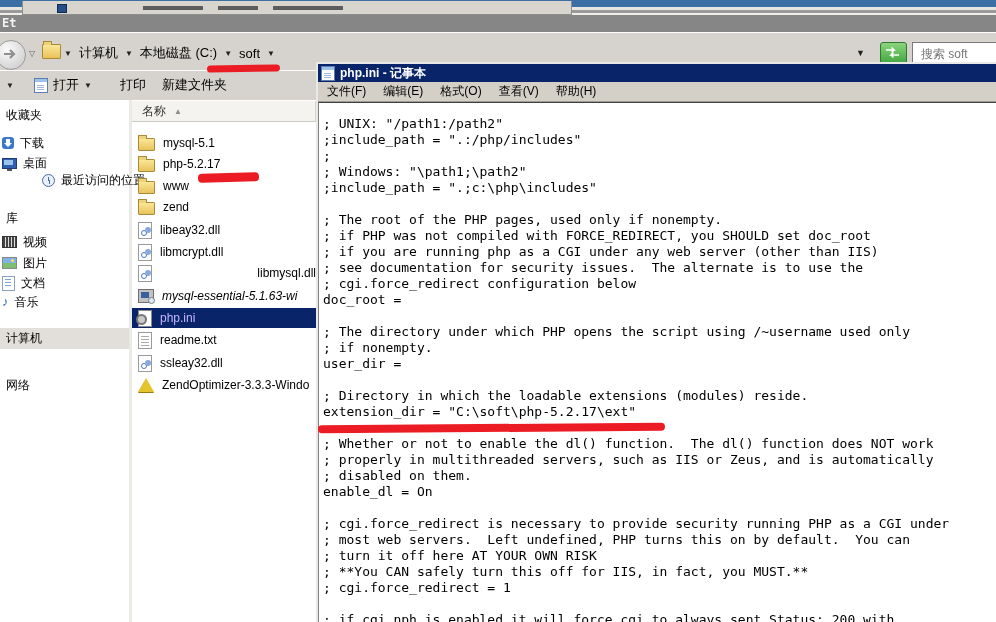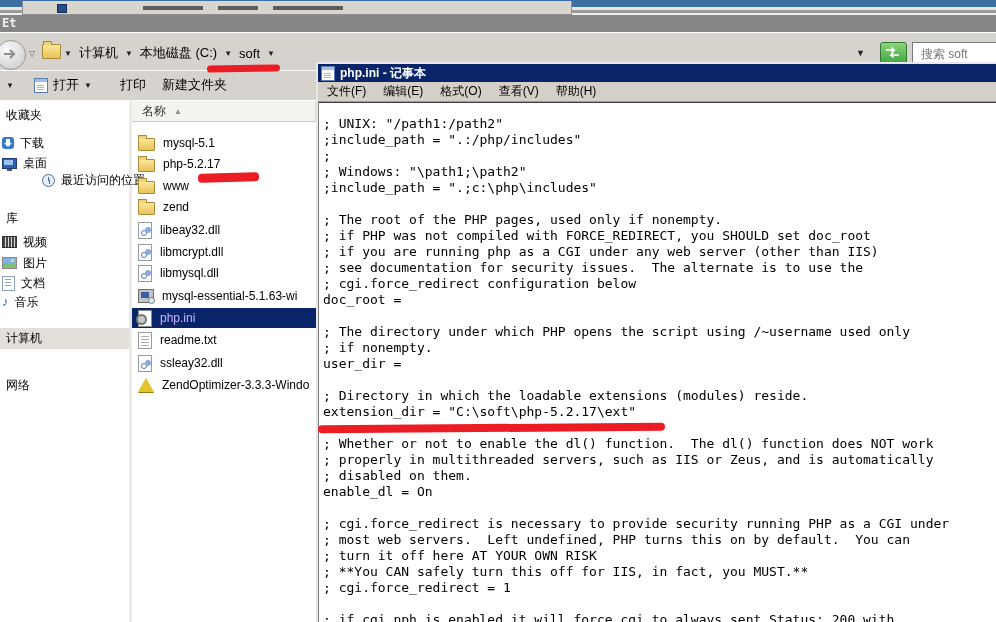--- a/index.html
+++ b/index.html
@@ -263,25 +263,25 @@
     <span>zend</span>
   </div>
   <div class="abs file-row ex-z" style="top:220px;">
     <span class="ic ic-page ic-dll"></span>
     <span>libeay32.dll</span>
   </div>
   <div class="abs file-row ex-z" style="top:242px;">
     <span class="ic ic-page ic-dll"></span>
     <span>libmcrypt.dll</span>
   </div>
-  <div class="abs file-row ex-z" style="top:263px;">
+  <div class="abs file-row ex-z" style="top:263px;justify-content:space-between;">
     <span class="ic ic-page ic-dll"></span>
     <span>libmysql.dll</span>
   </div>
-  <div class="abs file-row ex-z" style="top:286px;">
+  <div class="abs file-row ex-z" style="top:286px;font-style:italic;">
     <span class="ic ic-inst"></span>
     <span>mysql-essential-5.1.63-wi</span>
   </div>
   <div class="abs file-row sel ex-z" style="top:308px;">
     <span class="ic ic-page ic-ini"></span>
     <span>php.ini</span>
   </div>
   <div class="abs file-row ex-z" style="top:330px;">
     <span class="ic ic-page ic-txt"></span>
     <span>readme.txt</span>

